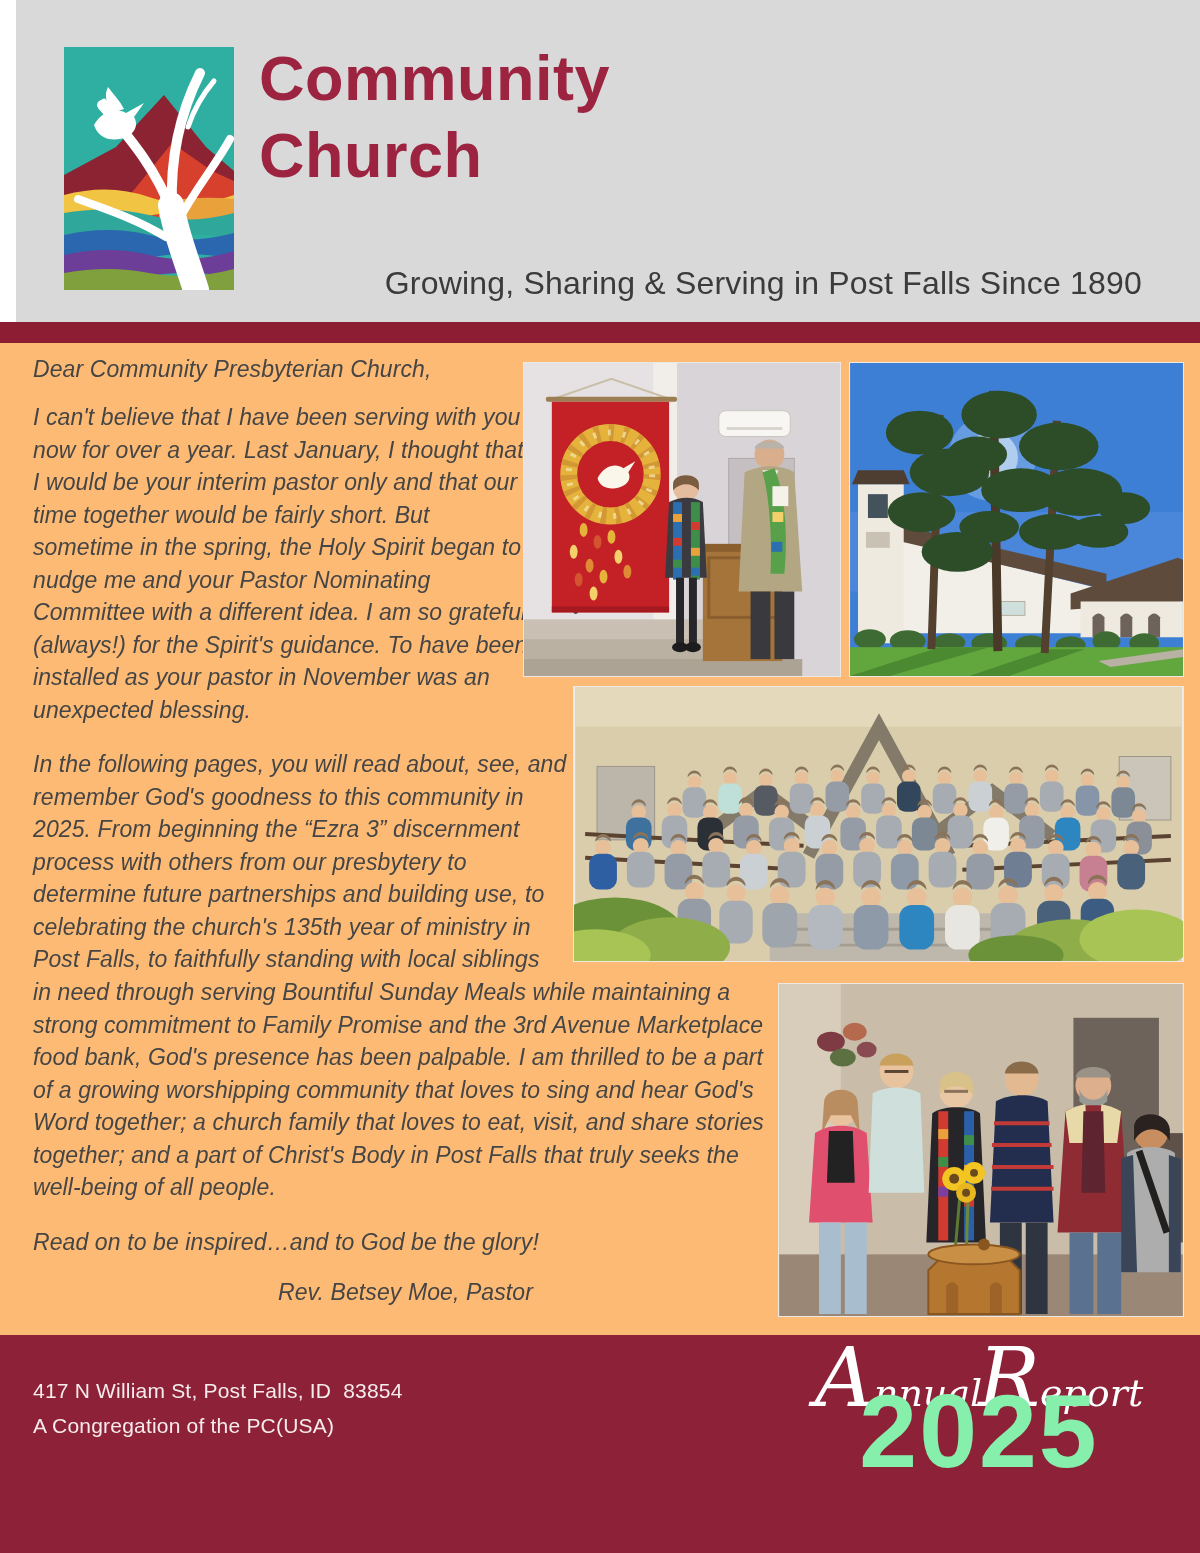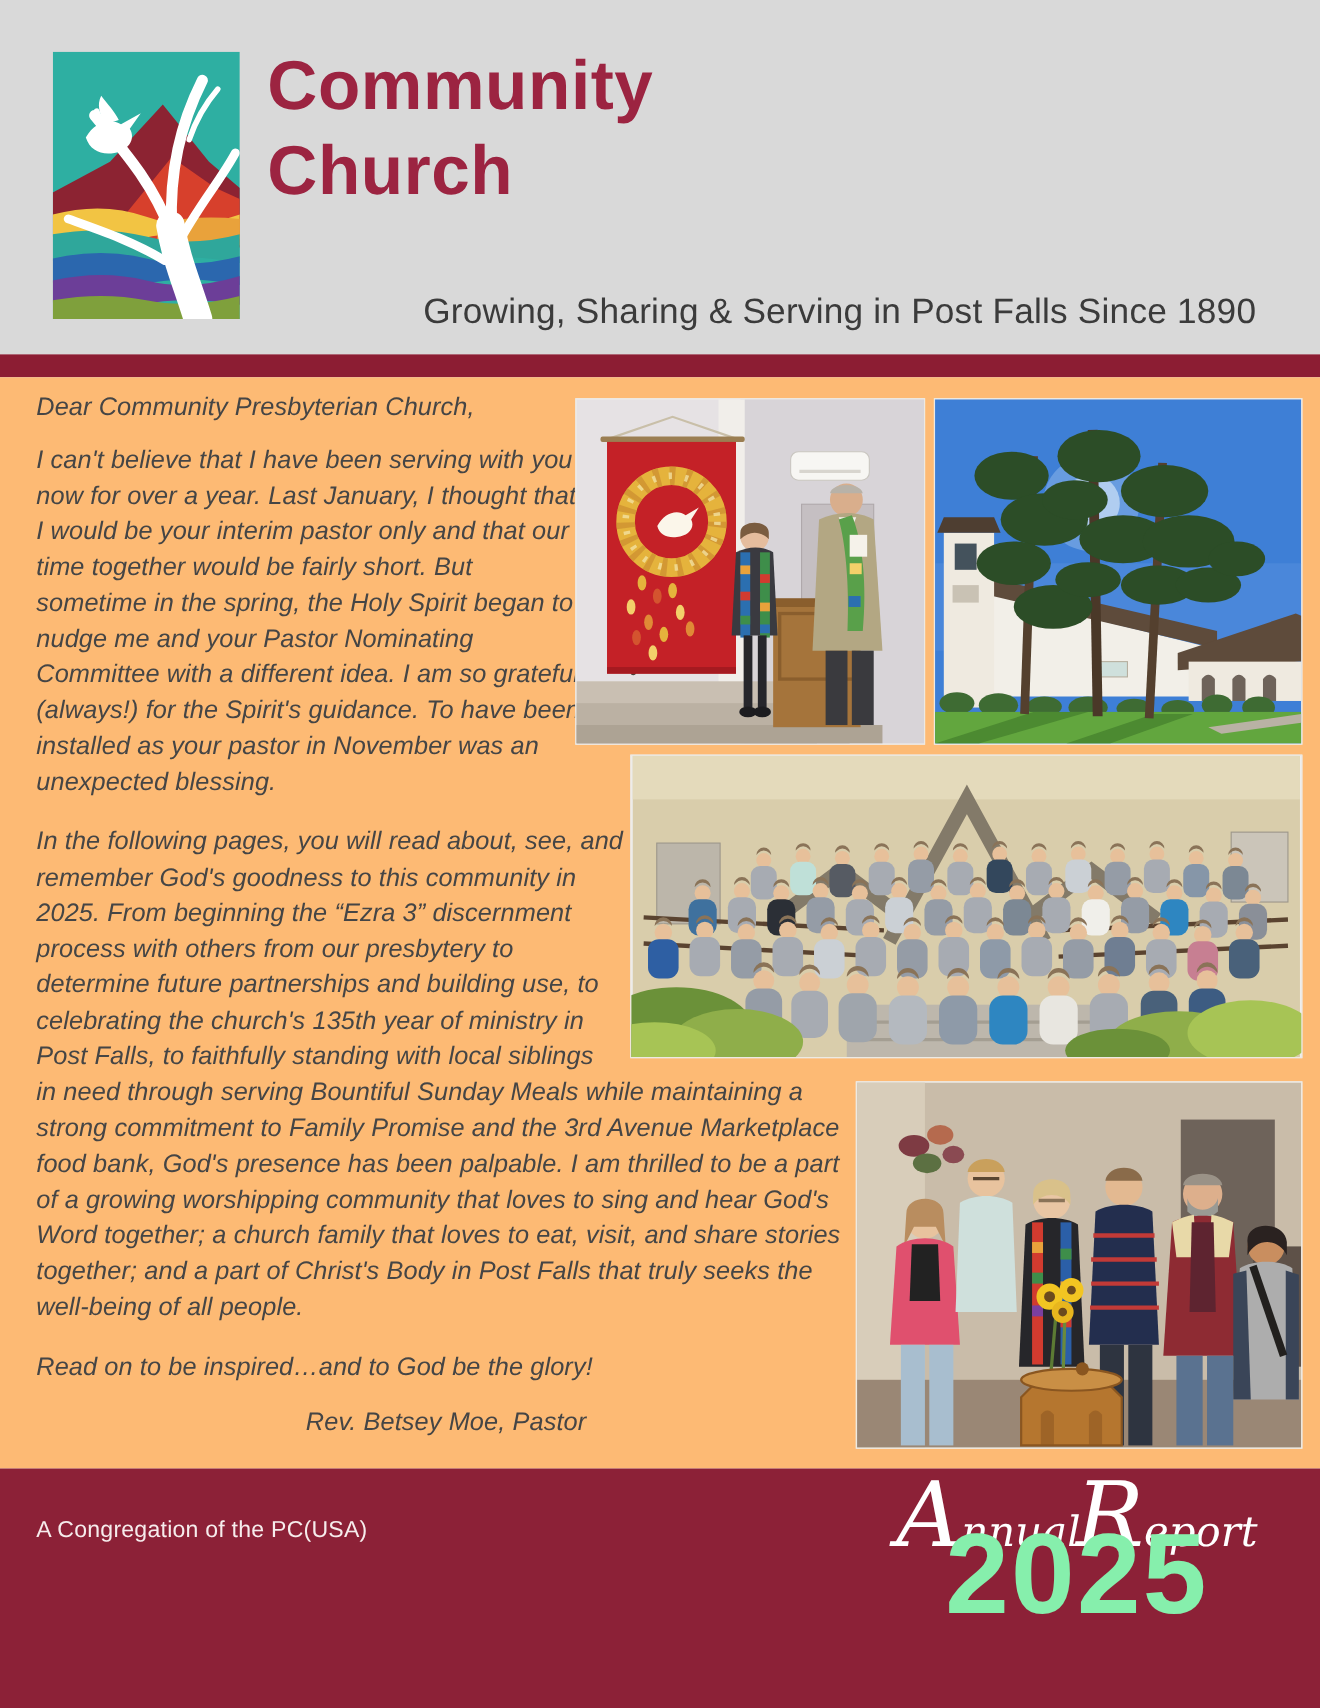--- a/index.html
+++ b/index.html
@@ -5,21 +5,21 @@
   * { box-sizing: border-box; }
   html,body { margin:0; padding:0; }
   body {
     width:1200px; height:1553px;
     font-family:"Liberation Sans", sans-serif;
     background:#ffffff;
   }
   .page { position:relative; width:1200px; height:1553px; overflow:hidden; background:#fff; }
 
   
-  .header { position:relative; height:322px; background:#D9D9D9; }
+  .header { position:relative; height:322px; background:#D9D9D9;margin-left:16px; }
   .logo { position:absolute; left:48px; top:47px; width:170px; height:243px; }
   .church-title {
     position:absolute; left:243px; top:40px;
     color:#9C2441; font-size:63px; line-height:77px; font-weight:600;
     letter-spacing:0.5px;
   }
   .church-title div { white-space:nowrap; }
   .tagline {
     position:absolute; right:58px; bottom:20px;
     color:#3B3B3B; font-size:32px; letter-spacing:0.2px;
@@ -482,20 +482,21 @@
           <circle cx="206" cy="262" r="6" fill="#8A5620"></circle>
           <path d="M168,304 Q174,296 180,304 L180,332 L168,332 Z" fill="#8A5620" opacity="0.55"></path>
           <path d="M212,304 Q218,296 224,304 L224,332 L212,332 Z" fill="#8A5620" opacity="0.55"></path>
         </g>
       </svg>
     </figure>
   </main>
 
   <footer class="footer">
     <div class="footer-address">
+      <div>417 N William St, Post Falls, ID&nbsp; 83854</div>
       <div>A Congregation of the PC(USA)</div>
     </div>
 
     <div class="report-block">
       <div class="report-script">
         <span class="script-word">Annual</span><span class="script-word">Report</span>
       </div>
       <div class="report-year">2025</div>
     </div>
   </footer>

